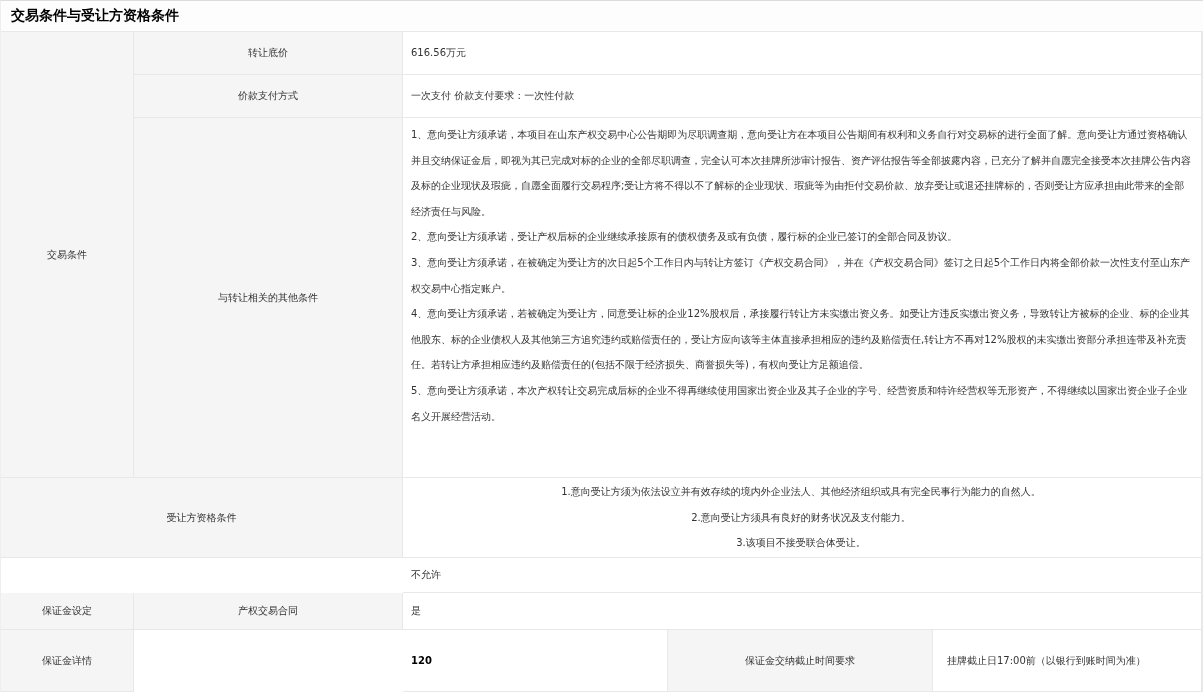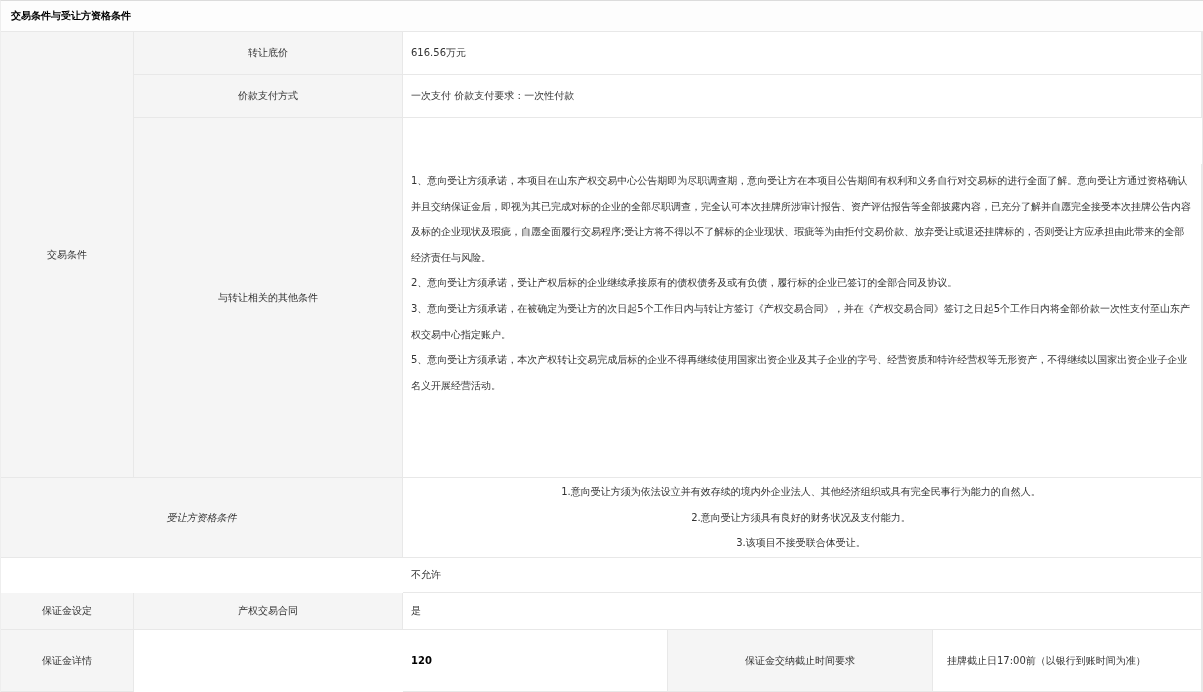--- a/index.html
+++ b/index.html
@@ -2,45 +2,45 @@
 <html lang="zh"><head>
 <meta charset="utf-8">
 <style>
   html,body{margin:0;padding:0;background:#fff;}
   body{width:1203px;height:692px;overflow:hidden;
        font-family:"DejaVu Sans","Liberation Sans",sans-serif;}
   .page{width:1203px;height:692px;box-sizing:border-box;
         border-top:1px solid #dcdcdc;border-left:1px solid #eee;overflow:hidden;}
   .section-header{height:31px;box-sizing:border-box;display:flex;align-items:center;
         padding:0 10px;background:#fdfdfd;border-bottom:1px solid #e8e8e8;}
-  .section-header .title{font-size:10px;font-weight:bold;color:#000;}
+  .section-header .title{font-size:14px;font-weight:bold;color:#000;}
   .grid{display:grid;
         grid-template-columns:133px 269px 265px 265px 1fr;
         grid-template-rows:43px 43px 360px 80px 35px 37px 62px;
         width:100%;box-sizing:border-box;border-right:1px solid #e8e8e8;}
   .cell{box-sizing:border-box;border-right:1px solid #e8e8e8;border-bottom:1px solid #e8e8e8;
         font-size:10px;color:#333;overflow:hidden;}
   .lbl{background:#f5f5f5;display:flex;align-items:center;justify-content:center;text-align:center;}
   .val{background:#fff;display:flex;align-items:center;padding:0 10px 0 8px;}
-  .val-block{background:#fff;padding:4px 10px 0 8px;line-height:25.6px;margin-top:46px;}
+  .val-block{background:#fff;padding:4px 10px 0 8px;line-height:25.6px;}
   .val-block p{margin:0;}
   .val-mid{background:#fff;display:flex;flex-direction:column;justify-content:center;
         padding:0 10px 0 8px;line-height:25.8px;text-align:center;}
   .val-mid p{margin:0;}
   .bold{font-weight:bold;color:#000;}
   .wrapval{line-height:32px;}
   
   .c-trade-group{grid-column:1;grid-row:1/4;}
   .c-floor-lbl{grid-column:2;grid-row:1;}
   .c-floor-val{grid-column:3/6;grid-row:1;}
   .c-pay-lbl{grid-column:2;grid-row:2;}
   .c-pay-val{grid-column:3/6;grid-row:2;}
   .c-other-lbl{grid-column:2;grid-row:3;}
   .c-other-val{grid-column:3/6;grid-row:3;}
-  .c-qual-lbl{grid-column:1/3;grid-row:4;font-style:italic;}
+  .c-qual-lbl{grid-column:1/3;grid-row:4;}
   .c-qual-val{grid-column:3/6;grid-row:4;}
   .c-joint-lbl{grid-column:1/3;grid-row:5;}
   .c-joint-val{grid-column:3/6;grid-row:5;}
   .c-depset-group{grid-column:1;grid-row:6;}
   .c-depset-lbl{grid-column:2;grid-row:6;}
   .c-depset-val{grid-column:3/6;grid-row:6;}
   .c-depdet-group{grid-column:1;grid-row:7;}
   .c-amt-lbl{grid-column:2;grid-row:7;}
   .c-amt-val{grid-column:3;grid-row:7;}
   .c-ddl-lbl{grid-column:4;grid-row:7;}
@@ -63,20 +63,21 @@
     <div class="cell val c-floor-val">616.56万元</div>
 
     <div class="cell lbl c-pay-lbl">价款支付方式</div>
     <div class="cell val c-pay-val">一次支付 价款支付要求：一次性付款</div>
 
     <div class="cell lbl c-other-lbl">与转让相关的其他条件</div>
     <div class="cell val-block c-other-val">
       <p>1、意向受让方须承诺，本项目在山东产权交易中心公告期即为尽职调查期，意向受让方在本项目公告期间有权利和义务自行对交易标的进行全面了解。意向受让方通过资格确认并且交纳保证金后，即视为其已完成对标的企业的全部尽职调查，完全认可本次挂牌所涉审计报告、资产评估报告等全部披露内容，已充分了解并自愿完全接受本次挂牌公告内容及标的企业现状及瑕疵，自愿全面履行交易程序;受让方将不得以不了解标的企业现状、瑕疵等为由拒付交易价款、放弃受让或退还挂牌标的，否则受让方应承担由此带来的全部经济责任与风险。</p>
       <p>2、意向受让方须承诺，受让产权后标的企业继续承接原有的债权债务及或有负债，履行标的企业已签订的全部合同及协议。</p>
       <p>3、意向受让方须承诺，在被确定为受让方的次日起5个工作日内与转让方签订《产权交易合同》，并在《产权交易合同》签订之日起5个工作日内将全部价款一次性支付至山东产权交易中心指定账户。</p>
+      <p>4、意向受让方须承诺，若被确定为受让方，同意受让标的企业12%股权后，承接履行转让方未实缴出资义务。如受让方违反实缴出资义务，导致转让方被标的企业、标的企业其他股东、标的企业债权人及其他第三方追究违约或赔偿责任的，受让方应向该等主体直接承担相应的违约及赔偿责任,转让方不再对12%股权的未实缴出资部分承担连带及补充责任。若转让方承担相应违约及赔偿责任的(包括不限于经济损失、商誉损失等)，有权向受让方足额追偿。</p>
       <p>5、意向受让方须承诺，本次产权转让交易完成后标的企业不得再继续使用国家出资企业及其子企业的字号、经营资质和特许经营权等无形资产，不得继续以国家出资企业子企业名义开展经营活动。</p>
     </div>
 
     <div class="cell lbl c-qual-lbl">受让方资格条件</div>
     <div class="cell val-mid c-qual-val">
       <p>1.意向受让方须为依法设立并有效存续的境内外企业法人、其他经济组织或具有完全民事行为能力的自然人。</p>
       <p>2.意向受让方须具有良好的财务状况及支付能力。</p>
       <p>3.该项目不接受联合体受让。</p>
     </div>
 

